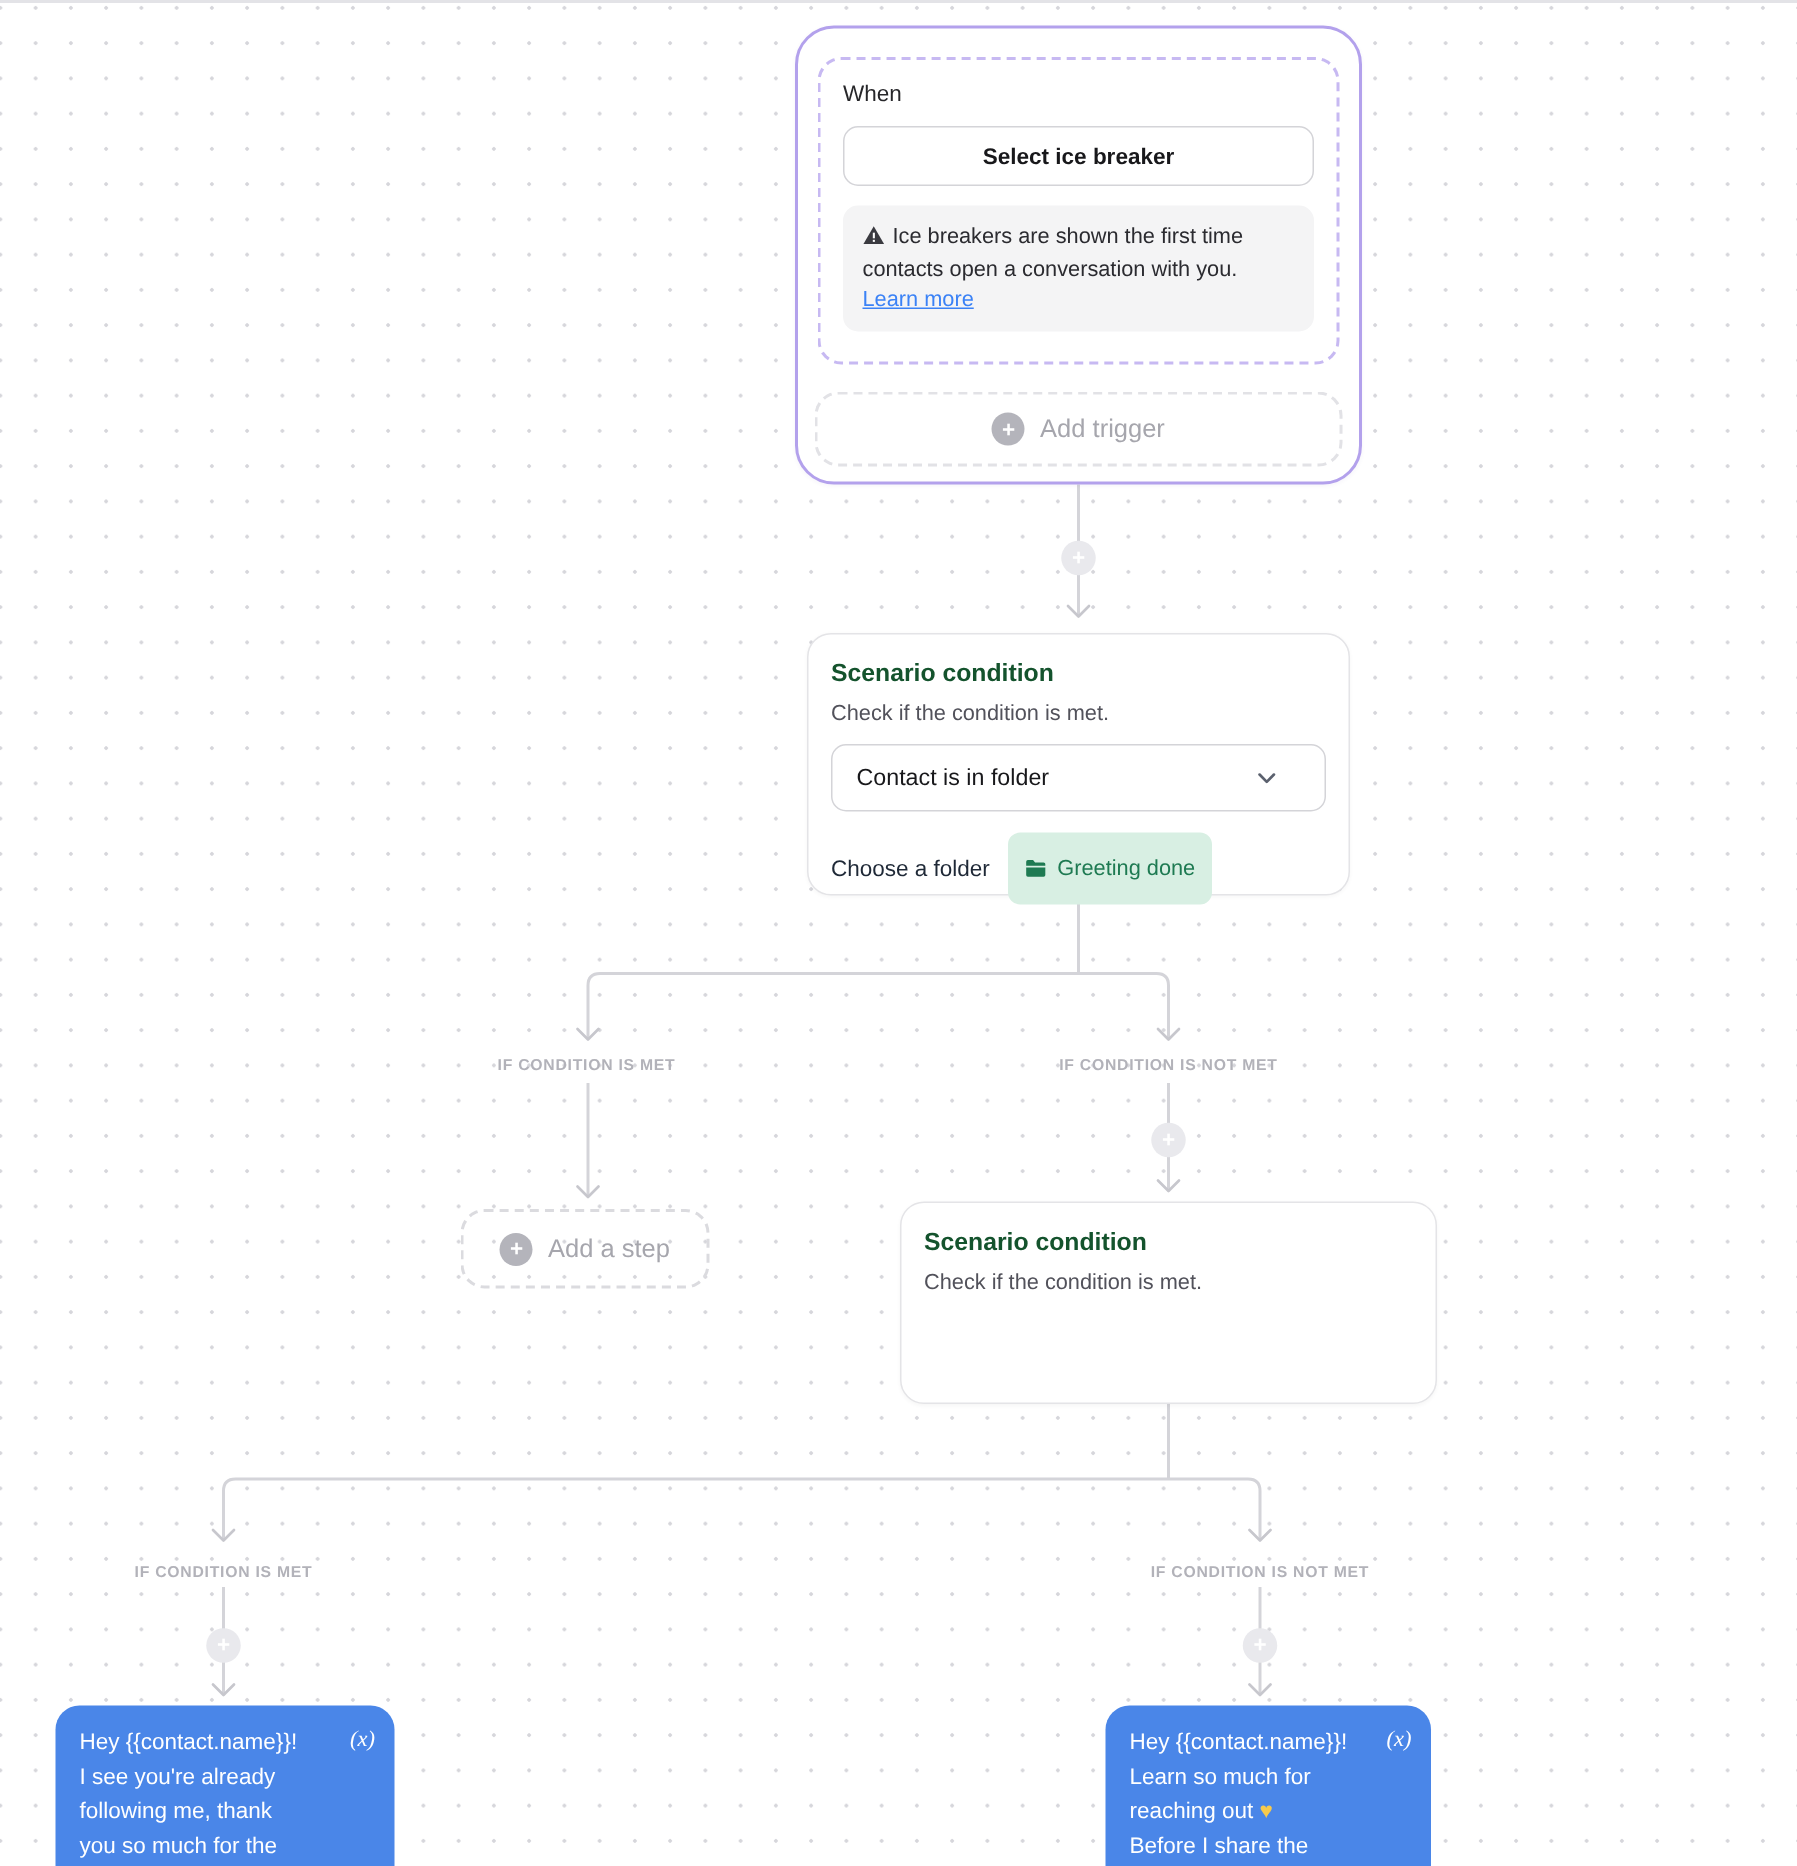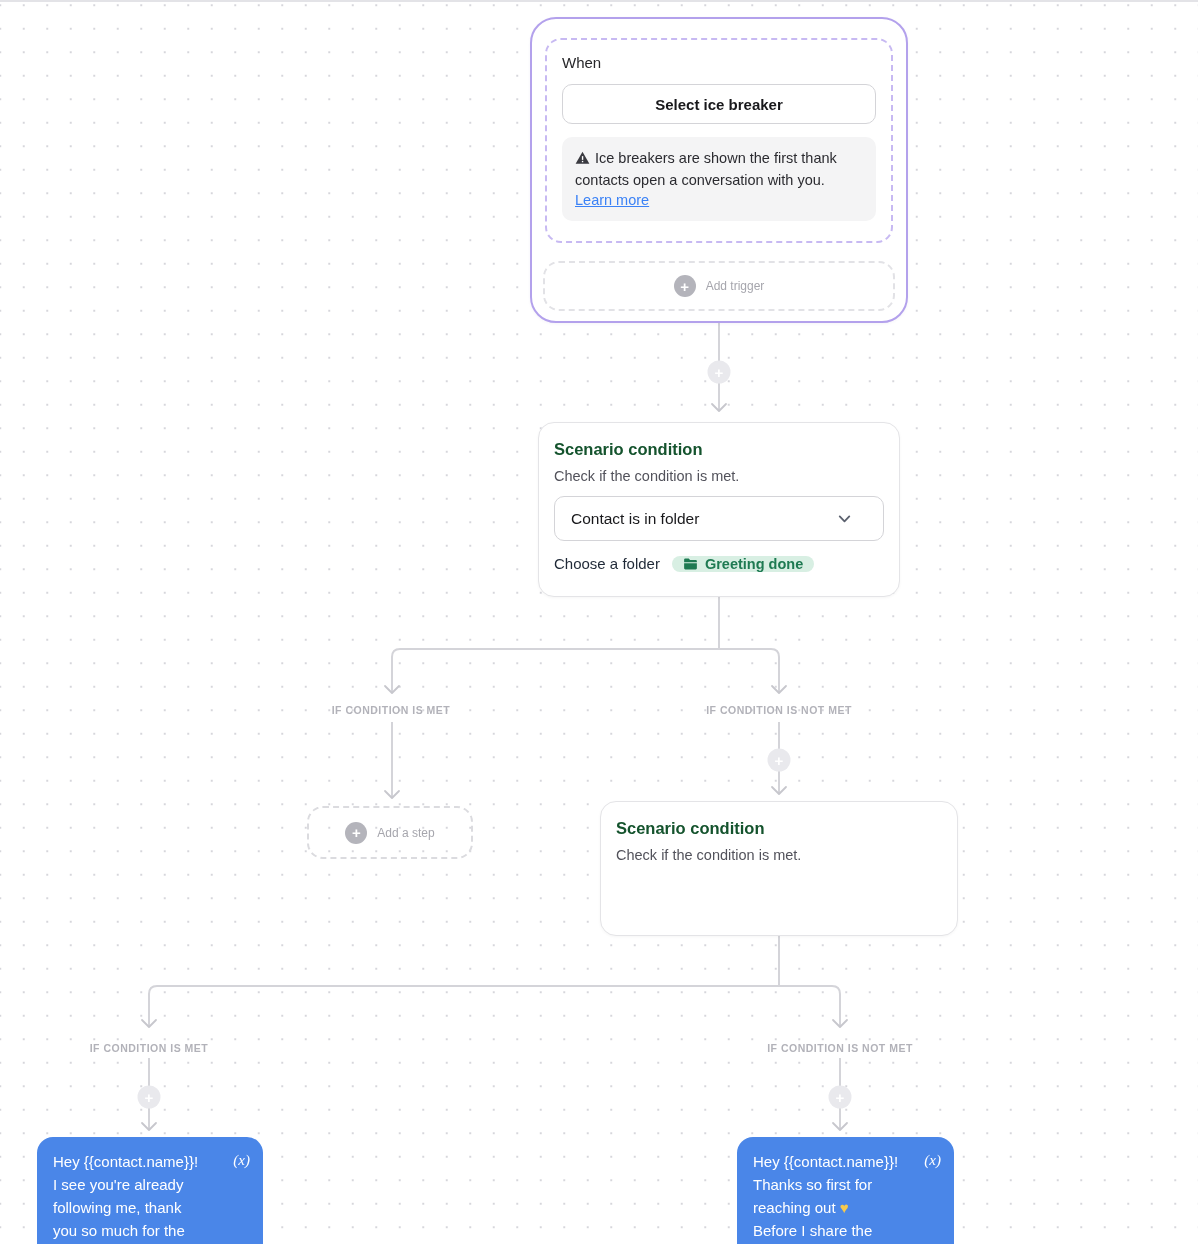--- a/index.html
+++ b/index.html
@@ -56,39 +56,39 @@
   .info-box .warn{display:inline-block;vertical-align:-2px;margin-right:5px;}
   .learn-more{color:var(--link-blue);text-decoration:underline;font-weight:500;cursor:pointer;text-align:center;}
   .add-trigger{
     position:absolute;left:11px;top:242px;width:352px;height:50px;border:2px dashed #e2e2e6;border-radius:16px;
     display:flex;align-items:center;justify-content:center;gap:10px;cursor:pointer;background:transparent;
   }
   .ghost-plus{
     width:22px;height:22px;border-radius:50%;background:#b4b4bb;color:#fff;font-size:15px;font-weight:700;
     display:flex;align-items:center;justify-content:center;line-height:1;
   }
-  .ghost-label{font-size:12px;color:#a6a6ad;font-weight:500;}
+  .ghost-label{font-size:17px;color:#a6a6ad;font-weight:500;}
 
   
   .card{
     position:absolute;background:#fff;border:1px solid #e4e4e7;border-radius:16px;
     padding:17px 15px 15px 15px;box-shadow:0 1px 3px rgba(0,0,0,.04);
   }
   .card-title{font-size:16.5px;font-weight:700;color:#14532d;}
   .card-sub{margin-top:9px;font-size:14.5px;color:#52525b;}
   .select{
     margin-top:12px;height:45px;border:1px solid #d4d4d8;border-radius:10px;background:#fff;
     display:flex;align-items:center;justify-content:space-between;padding:0 30px 0 16px;cursor:pointer;
   }
   .select-value{font-size:15.5px;color:#18181b;}
   .folder-row{margin-top:14px;display:flex;align-items:center;gap:12px;}
   .folder-label{font-size:15px;color:#1f2937;}
   .folder-pill{
     display:flex;align-items:center;gap:7px;background:var(--folder-green-bg);border-radius:8px;
-    padding:0 11px;font-size:14.5px;font-weight:700;color:var(--folder-green-text);cursor:pointer;
+    padding:16px 11px;font-size:14.5px;font-weight:400;color:var(--folder-green-text);cursor:pointer;
   }
 
   .add-step{
     position:absolute;left:307px;top:806px;width:166px;height:53px;border:2px dashed #dbdbdf;border-radius:16px;
     display:flex;align-items:center;justify-content:center;gap:10px;cursor:pointer;background:transparent;
   }
 
   
   .bubble{
     position:absolute;background:var(--bubble-blue);border-radius:16px;color:#fff;
@@ -139,21 +139,21 @@
       <div class="select-ice">
         <span>Select ice breaker</span>
       </div>
       <div class="info-box">
         <span class="warn">
           <svg width="15" height="14" viewBox="0 0 24 22">
               <path d="M12 1 L23 20 H1 Z" fill="#3a3a40"></path>
               <rect x="11" y="8" width="2.2" height="6" fill="#fff"></rect>
               <rect x="11" y="15.6" width="2.2" height="2.2" fill="#fff"></rect>
             </svg>
-        </span><span>Ice breakers are shown the first thank contacts open a conversation with you.</span>
+        </span><span>Ice breakers are shown the first time contacts open a conversation with you.</span>
         <span class="learn-more">Learn more</span>
       </div>
     </div>
     <div class="add-trigger">
       <span class="ghost-plus">+</span>
       <span class="ghost-label">Add trigger</span>
     </div>
   </div>
 
   <div class="plus-node" style="left:719px;top:372px;">+</div>
@@ -206,17 +206,17 @@
     <span class="var-icon">(x)</span>
     <div>Hey {{contact.name}}!</div>
     <div>I see you're already</div>
     <div>following me, thank</div>
     <div>you so much for the</div>
   </div>
 
   <div class="bubble" style="left:737px;top:1137px;width:217px;">
     <span class="var-icon">(x)</span>
     <div>Hey {{contact.name}}!</div>
-    <div>Thanks so first for</div>
+    <div>Learn so much for</div>
     <div><span>reaching out</span> <span class="heart-icon"></span></div>
     <div>Before I share the</div>
   </div>
 </div>
 
 </body></html>

